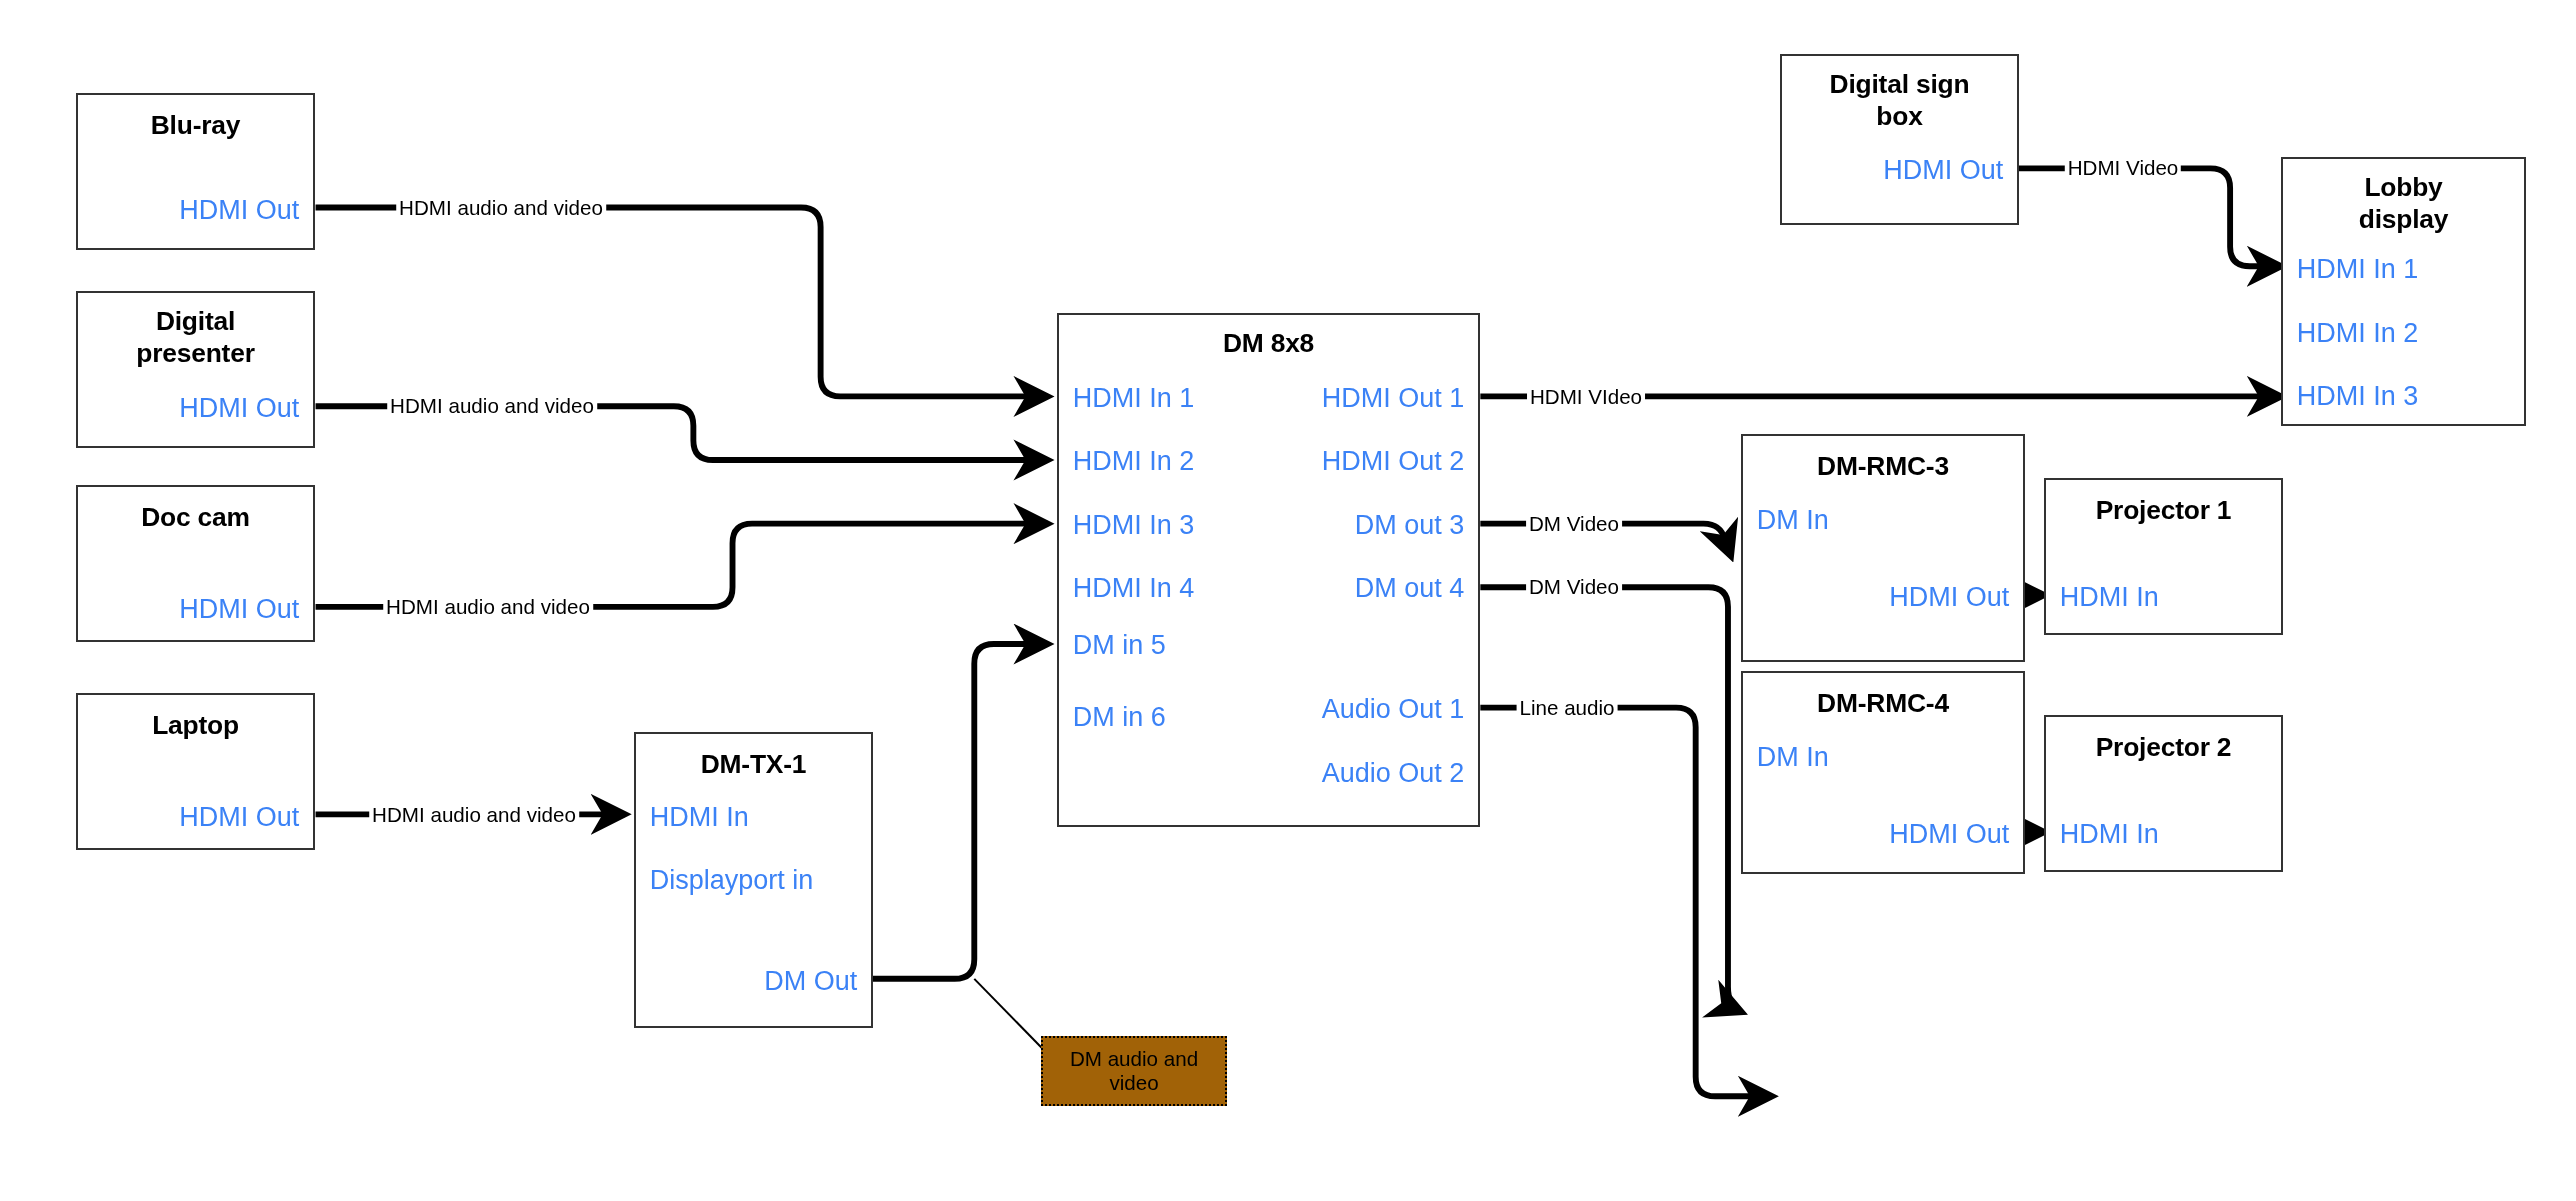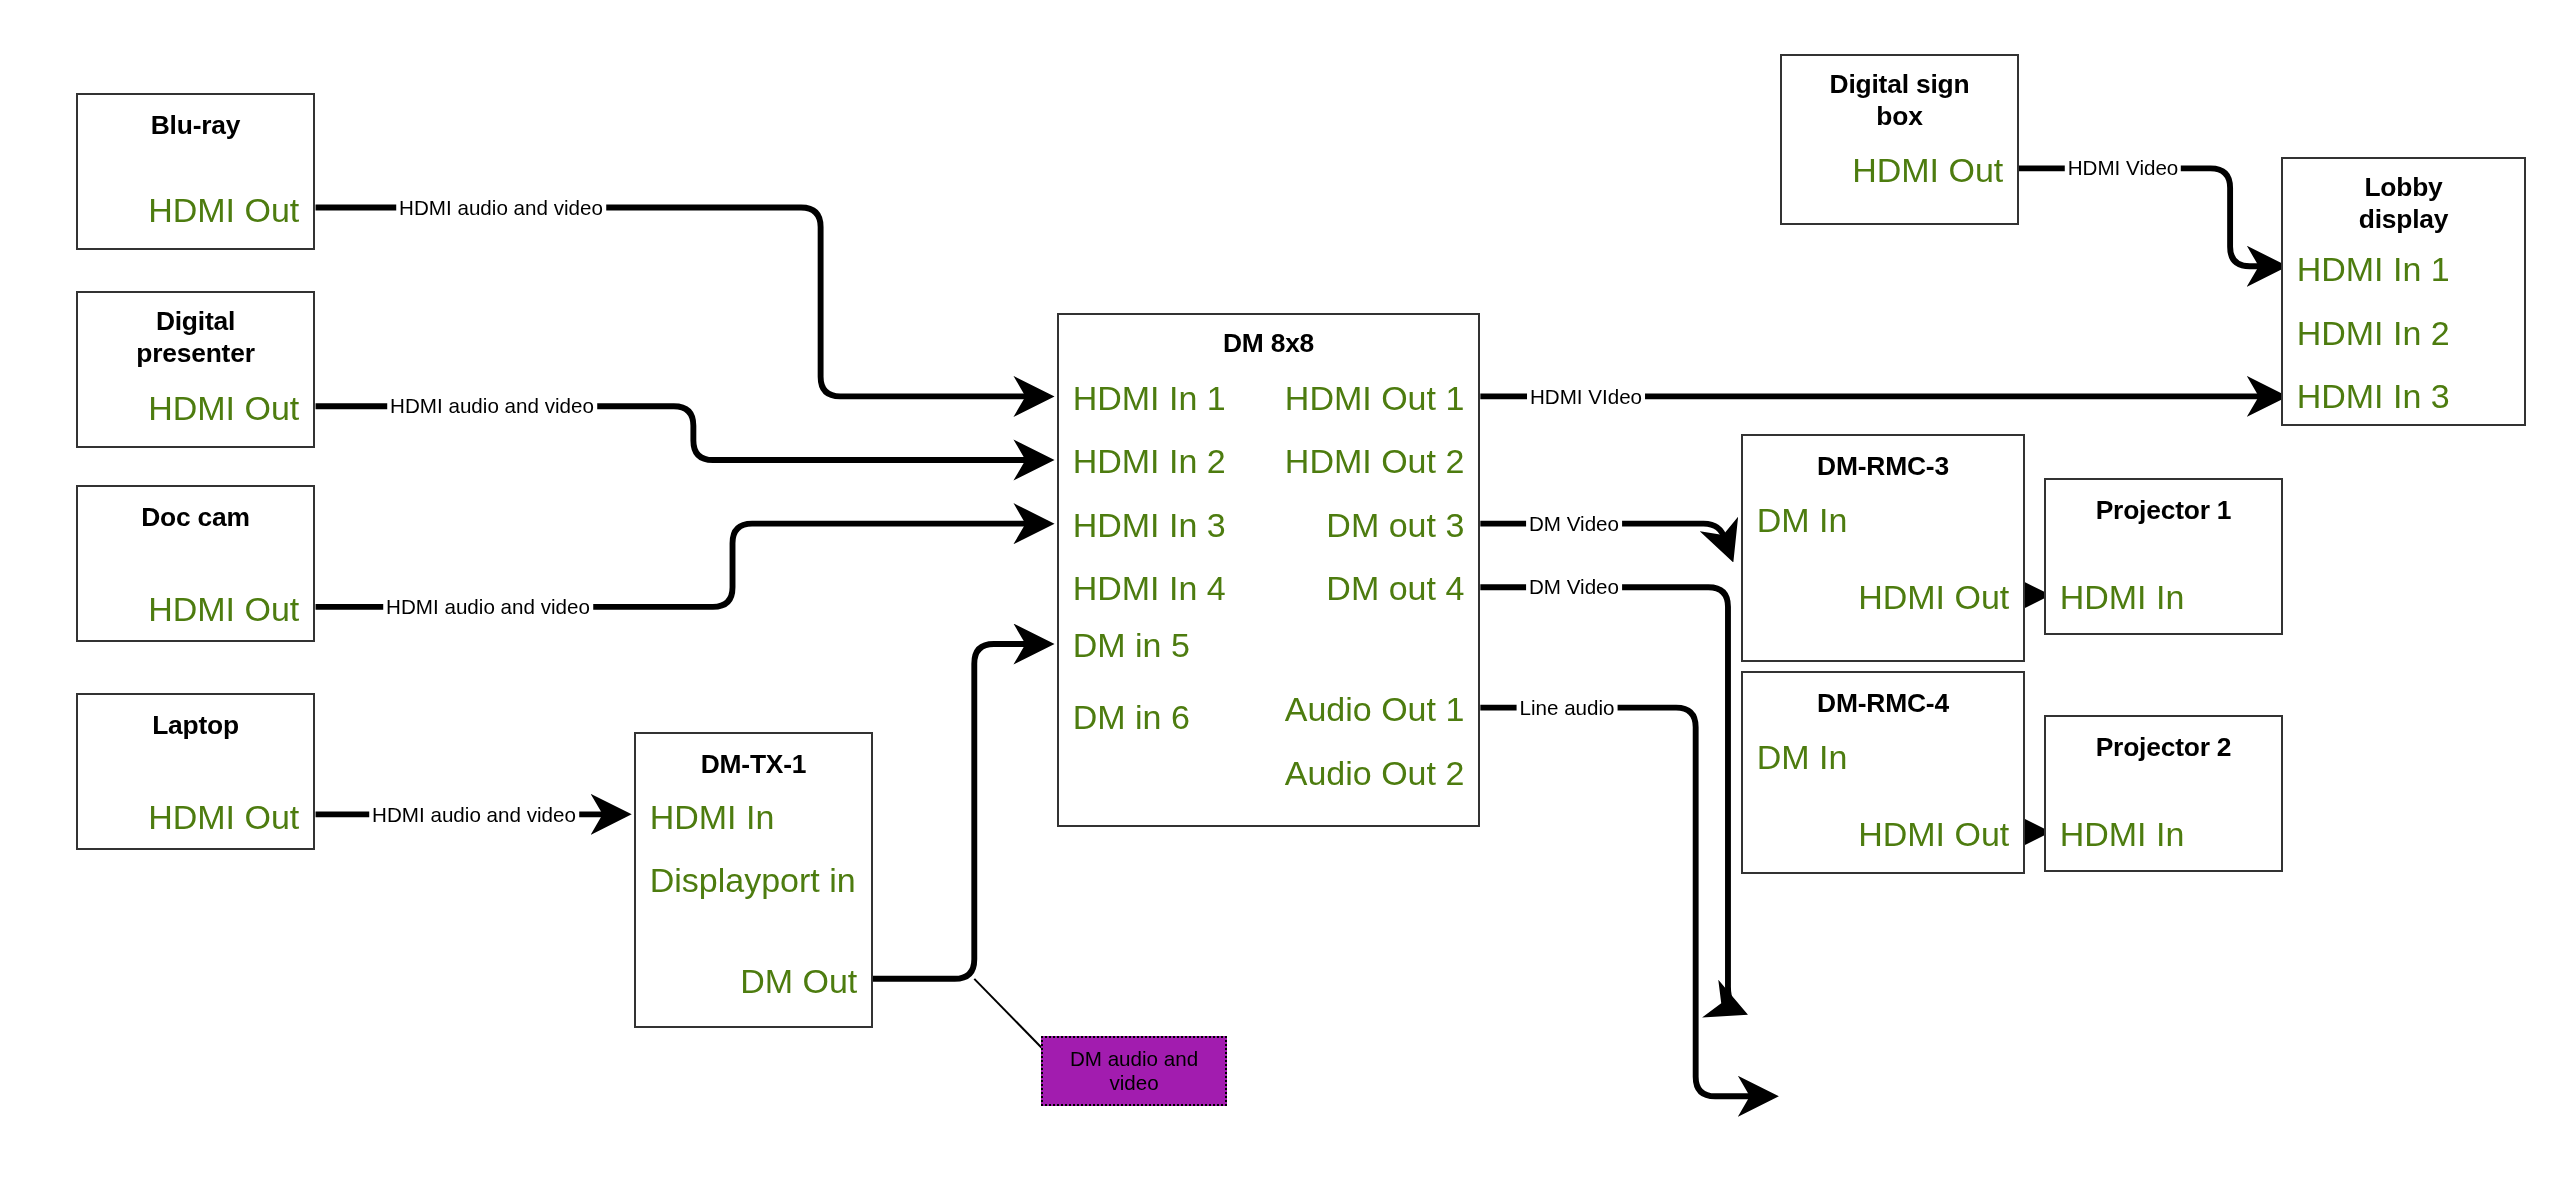--- a/index.html
+++ b/index.html
@@ -35,44 +35,44 @@
   }
   .node-title {
     text-align: center;
     font-weight: bold;
     font-size: 26.4px;
     line-height: 32px;
     color: #000000;
     letter-spacing: -0.2px;
   }
   .port {
-    font-size: 34px;
+    font-size: 27px;
     line-height: 29px;
-    color: #4d7c0f;
+    color: #3b82f6;
     white-space: nowrap;
     position: absolute;
   }
   .port.left  { left: 13.7px;  text-align: left; }
   .port.right { right: 13.7px; text-align: right; }
   .edge-label {
     position: absolute;
     font-size: 20.6px;
     line-height: 23.5px;
     color: #000000;
     background: #ffffff;
     white-space: nowrap;
     padding: 0 2.9px;
     transform: translate(-50%, -50%);
     text-align: center;
   }
   .note-box {
     position: absolute;
     box-sizing: border-box;
     border: 2px dotted #000000;
-    background: #a21caf;
+    background: #a16207;
     font-size: 20.6px;
     line-height: 24.5px;
     color: #000000;
     text-align: center;
     display: flex;
     align-items: center;
     justify-content: center;
     padding: 2px 5.9px;
   }
 </style>

